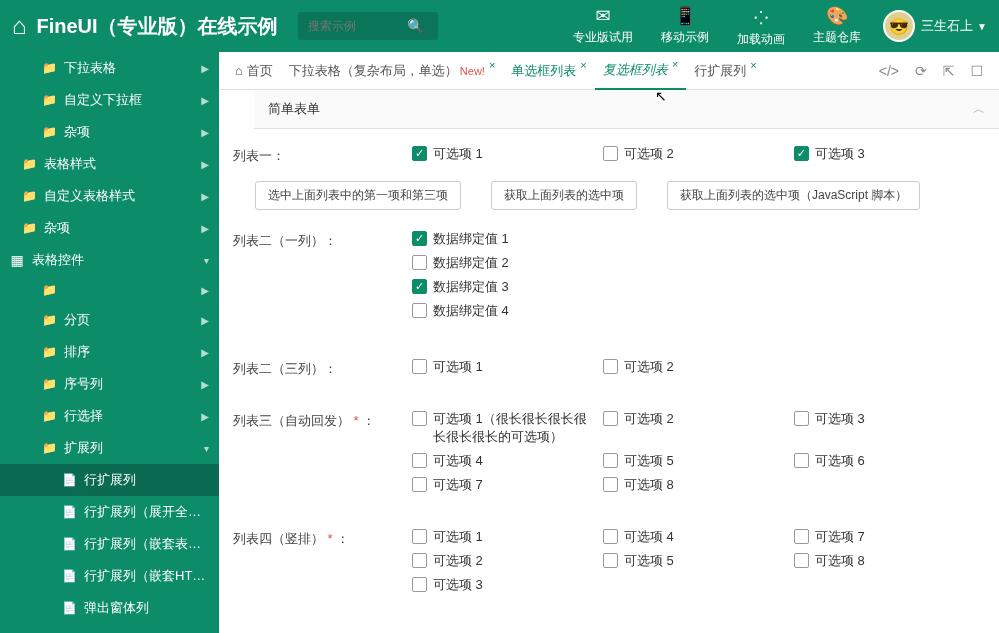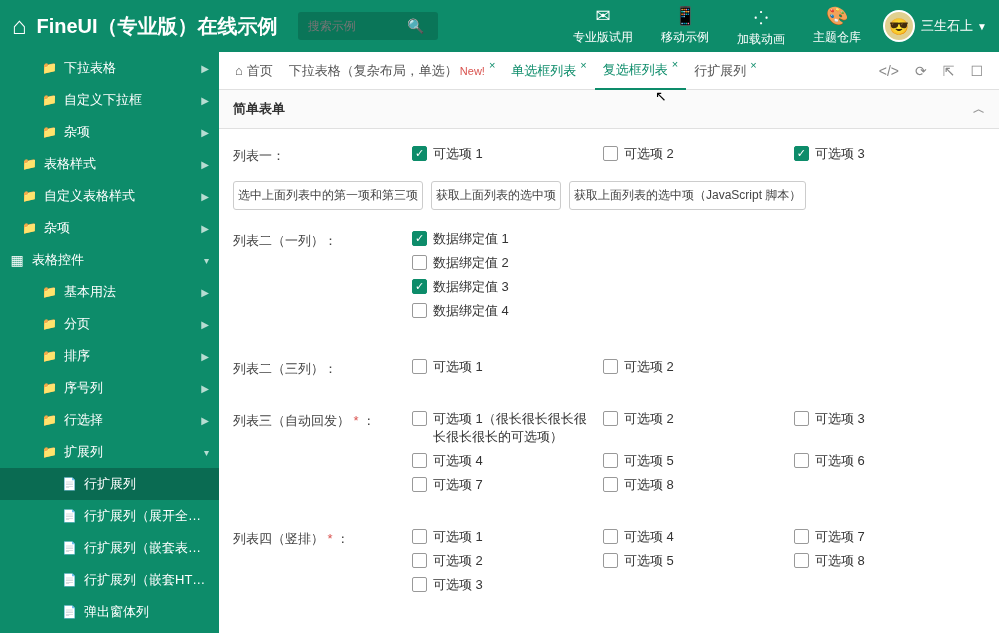--- a/index.html
+++ b/index.html
@@ -26,41 +26,41 @@
 .lvl2 { padding-left: 42px; }
 .lvl3 { padding-left: 62px; }
 .side-item.active { background: #0a6b52; }
 .side-item.cat { padding-left: 10px; }
 .side-item.cat .fic { font-size: 14px; }
 .content { flex: 1; display: flex; flex-direction: column; background: #fff; }
 .tabs { display: flex; align-items: center; height: 38px; border-bottom: 1px solid #e0e0e0; padding: 0 8px; }
 .tab { padding: 0 8px; height: 38px; display: flex; align-items: center; cursor: pointer; font-size: 13px; color: #555; position: relative; }
 .tab .tic { margin-right: 4px; font-size: 13px; }
 .tab.link { color: #0d8c6a; }
-.tab.active { color: #0d8c6a; border-bottom: 2px solid #0d8c6a; }
+.tab.active { color: #0d8c6a; border-bottom: 2px solid #0d8c6a; font-style: italic; }
 .tab .new { color: #d9534f; font-size: 11px; margin-left: 2px; }
 .tab .close { color: #0d8c6a; font-size: 11px; margin-left: 4px; position: relative; top: -6px; }
 .tabs-spacer { flex: 1; }
 .tab-tool { padding: 0 8px; color: #888; cursor: pointer; font-size: 14px; }
 .panel { border-bottom: 1px solid #e0e0e0; }
-.panel-header { display: flex; align-items: center; padding: 10px 14px; font-weight: bold; background: #fafafa; border-bottom: 1px solid #e0e0e0; }
+.panel-header { display: flex; align-items: center; padding: 10px 14px; font-weight: normal; background: #fafafa; border-bottom: 1px solid #e0e0e0; margin-left: 35px; }
 .panel-header .collapse { margin-left: auto; color: #999; cursor: pointer; font-size: 12px; }
 .panel-body { padding: 10px 14px; overflow-y: auto; height: 505px; }
 .form-row { display: flex; padding: 6px 0; }
 .form-label { width: 155px; color: #444; padding-top: 2px; }
 .form-label .req { color: #d9534f; }
 .form-controls { flex: 1; display: flex; flex-wrap: wrap; padding-left: 24px; }
 .col3 { width: 33.33%; }
 .col-full { width: 100%; }
 .cb-item { display: flex; align-items: flex-start; margin-bottom: 6px; padding-right: 10px; }
 .cb { width: 15px; height: 15px; border: 1px solid #999; border-radius: 2px; margin-right: 6px; flex-shrink: 0; cursor: pointer; display: flex; align-items: center; justify-content: center; margin-top: 1px; }
 .cb.checked { background: #0d8c6a; border-color: #0d8c6a; color: #fff; font-size: 11px; }
 .cb.checked::after { content: "✓"; }
 .btn-row { display: flex; gap: 8px; padding: 6px 0 14px 0; }
-.btn { border: 1px solid #ccc; background: #fff; padding: 5px 4px; border-radius: 3px; cursor: pointer; font-size: 12px; color: #444; }
+.btn { border: 1px solid #ccc; background: #fff; padding: 5px 12px; border-radius: 3px; cursor: pointer; font-size: 12px; color: #444; margin-left: 22px; }
 .cursor-img { position: absolute; left: 655px; top: 88px; font-size: 14px; color: #000; pointer-events: none; }
 .ellipsis { white-space: nowrap; overflow: hidden; text-overflow: ellipsis; }
 </style>
 </head>
 <body>
 
 <div class="header">
   <span class="home-icon">⌂</span>
   <span class="title">FineUI（专业版）在线示例</span>
   <div class="search-box">
@@ -111,21 +111,20 @@
         <span class="ellipsis" style="flex:1">杂项</span>
         <span class="arrow">▶</span>
       </div>
       <div class="side-item lvl0 cat">
         <span class="fic">▦</span>
         <span class="ellipsis" style="flex:1">表格控件</span>
         <span class="arrow">▾</span>
       </div>
       <div class="side-item lvl2">
         <span class="fic">📁</span>
-        <span class="ellipsis" style="flex:1">基本用法</span>
         <span class="arrow">▶</span>
       </div>
       <div class="side-item lvl2">
         <span class="fic">📁</span>
         <span class="ellipsis" style="flex:1">分页</span>
         <span class="arrow">▶</span>
       </div>
       <div class="side-item lvl2">
         <span class="fic">📁</span>
         <span class="ellipsis" style="flex:1">排序</span>

